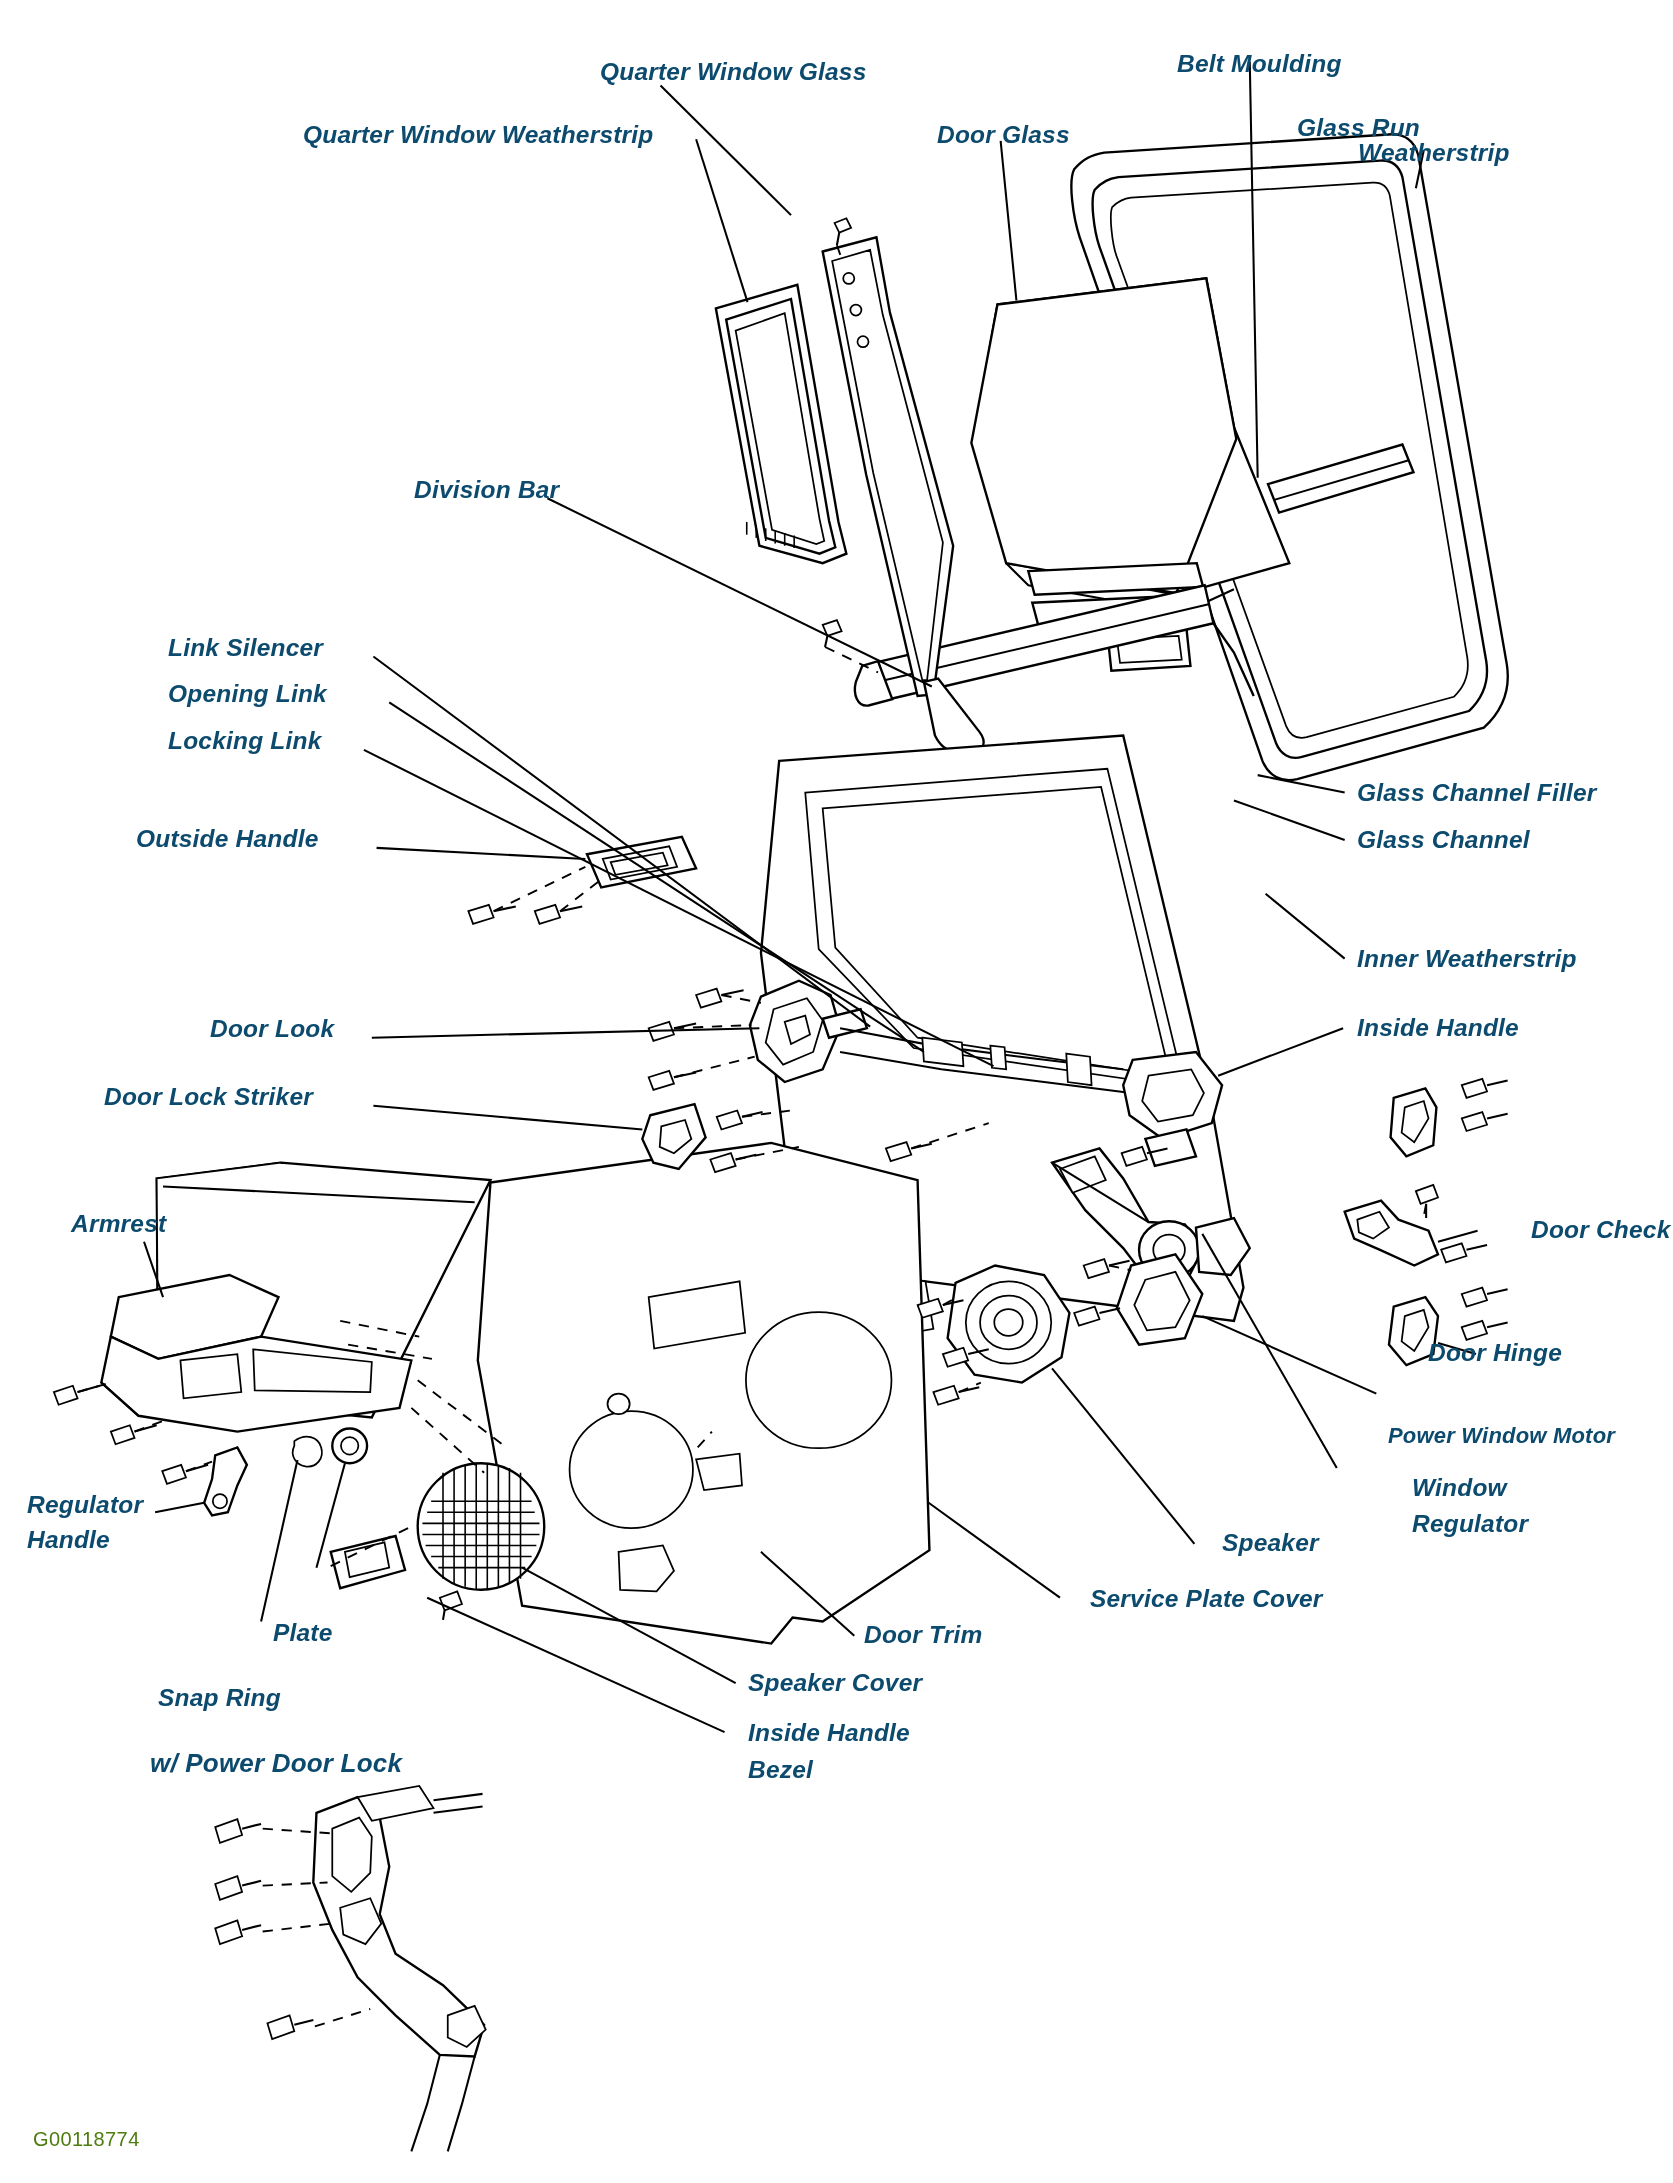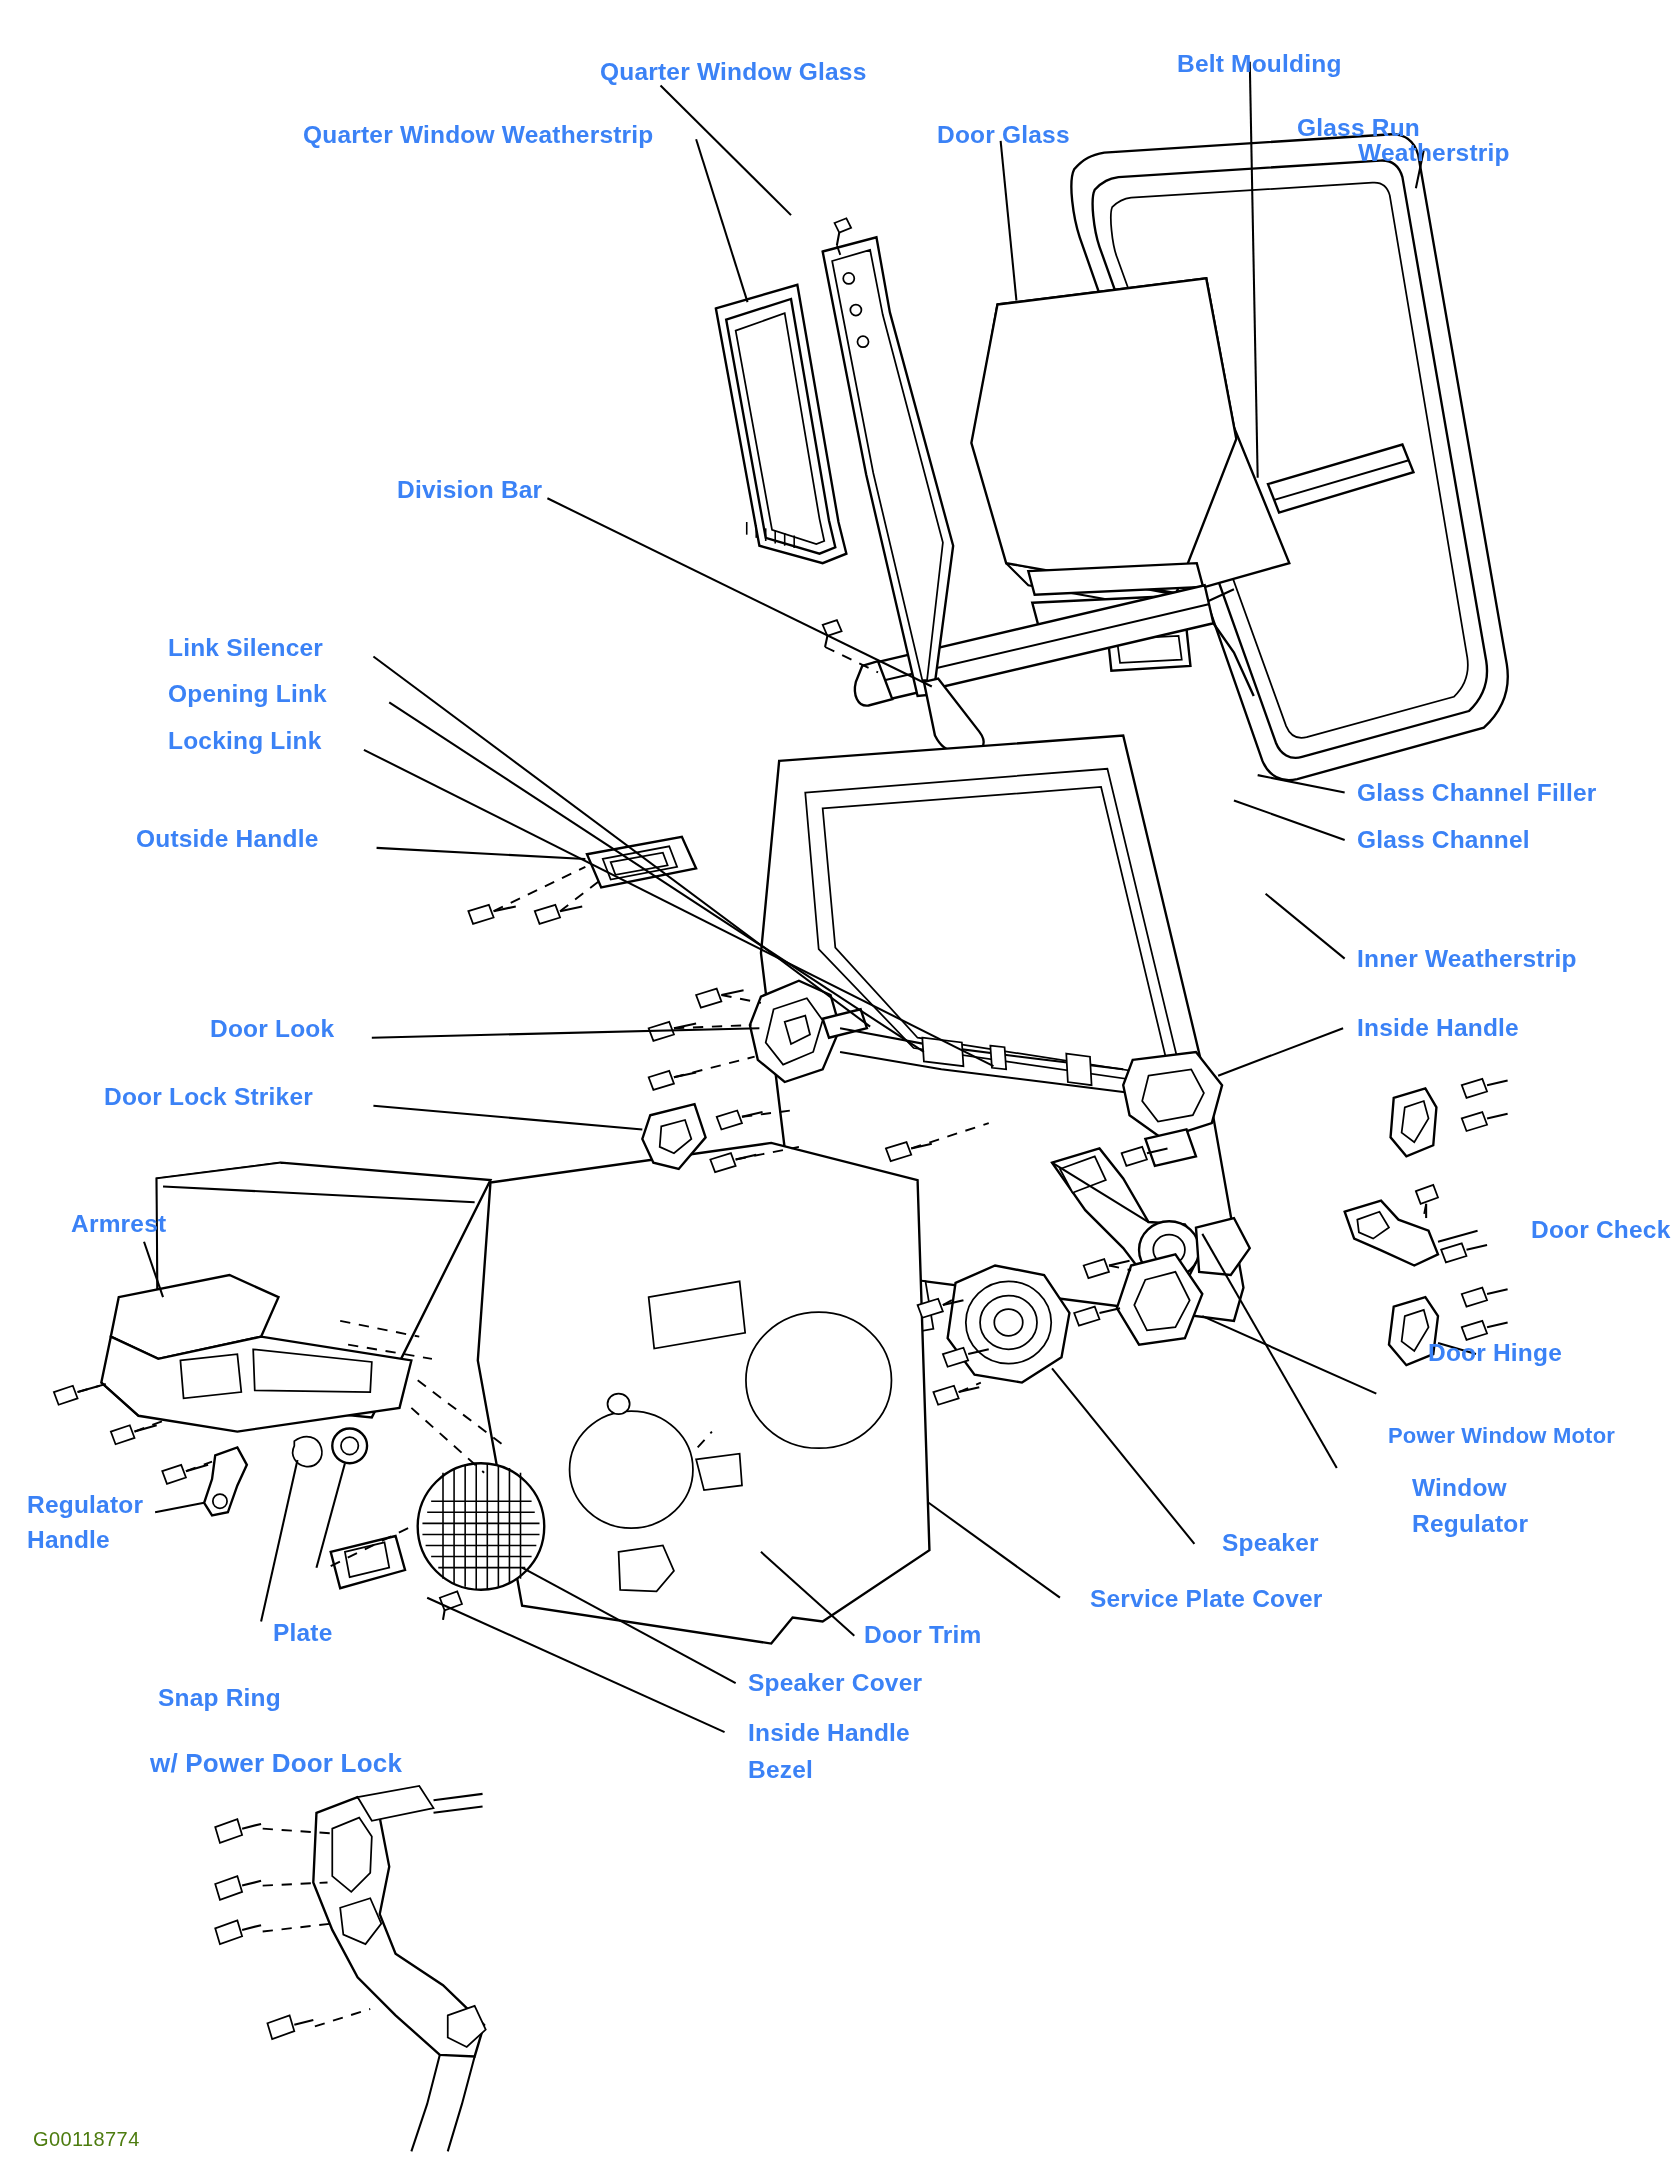--- a/index.html
+++ b/index.html
@@ -18,23 +18,24 @@
     position:absolute;
     left:0;top:0;
     width:1673px;
     height:2183px;
   }
   .lbl{
     position:absolute;
     font-size:24.5px;
     line-height:30px;
     font-weight:700;
-    color:#3b82f6;
+    color:#0c4a6e;
     white-space:pre;
     letter-spacing:0.2px;
+    font-style:italic;
   }
   .lbl.small{font-size:22px;line-height:27px;}
   .lbl.sect{font-size:26px;font-weight:700;}
   .code{
     position:absolute;
     font-size:20px;
     font-weight:400;
     color:#4d7c0f;
     letter-spacing:0.4px;
   }
@@ -416,21 +417,21 @@
 
   </svg>
 
   <div class="lbl" style="left:600px;top:57px;">Quarter Window Glass</div>
   <div class="lbl" style="left:303px;top:120px;">Quarter Window Weatherstrip</div>
   <div class="lbl" style="left:937px;top:120px;">Door Glass</div>
   <div class="lbl" style="left:1177px;top:49px;">Belt Moulding</div>
   <div class="lbl" style="left:1297px;top:97px;margin-top:16px;">Glass Run</div>
   <div class="lbl" style="left:1358px;top:138px;">Weatherstrip</div>
 
-  <div class="lbl" style="left:397px;top:475px;">Division Bar</div>
+  <div class="lbl" style="left:414px;top:475px;">Division Bar</div>
 
   <div class="lbl" style="left:168px;top:633px;">Link Silencer</div>
   <div class="lbl" style="left:168px;top:679px;">Opening Link</div>
   <div class="lbl" style="left:168px;top:726px;">Locking Link</div>
   <div class="lbl" style="left:136px;top:824px;">Outside Handle</div>
 
   <div class="lbl" style="left:210px;top:1014px;">Door Look</div>
   <div class="lbl" style="left:104px;top:1082px;">Door Lock Striker</div>
 
   <div class="lbl" style="left:71px;top:1209px;">Armrest</div>

